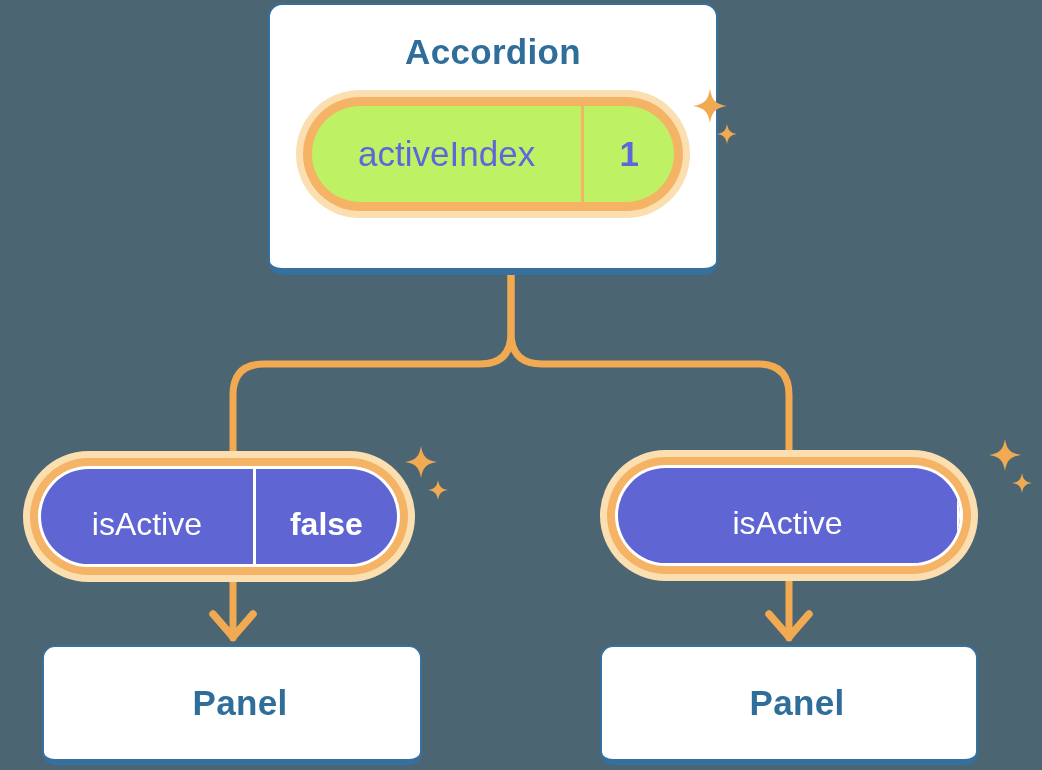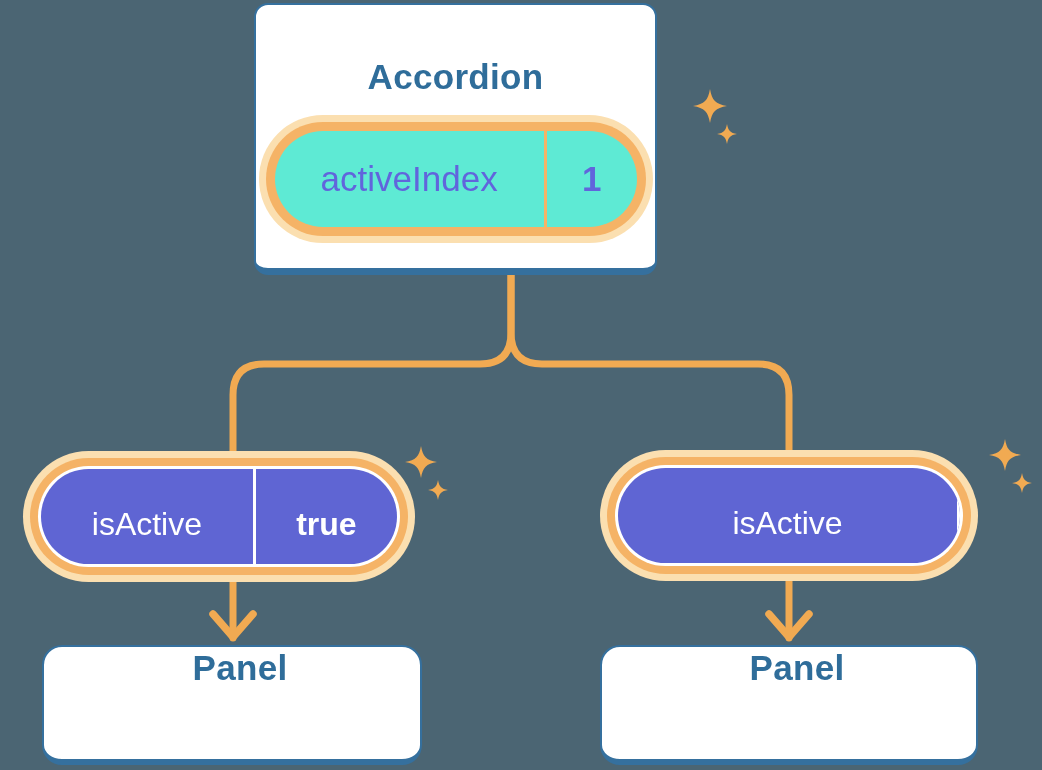--- a/index.html
+++ b/index.html
@@ -48,21 +48,21 @@
     align-items: center;
   }
   .card-title {
     font-size: 35px;
     font-weight: 600;
     letter-spacing: 0.3px;
     color: var(--heading, #2F6D9A);
     line-height: 1.2;
   }
   .accordion-card { padding-top: 26px; }
-  .panel-card { border-bottom-width: 6px; border-radius: 20px; padding-left: 16px; }
+  .panel-card { justify-content: center; border-bottom-width: 6px; border-radius: 13px; padding-left: 16px; }
 
   
   .pill-outer {
     box-sizing: border-box;
     background: var(--ring-pale, #FBDFB0);
     border-radius: 999px;
     padding: 7px;
   }
   .pill-abs { position: absolute; z-index: 2; }
   .pill-orange {
@@ -83,21 +83,21 @@
   }
   .purple .pill-white { padding: 3px; }
   .pill-core {
     box-sizing: border-box;
     height: 100%;
     border-radius: 999px;
     overflow: hidden;
     display: flex;
     align-items: stretch;
   }
-  .white-core { background: #5eead4; }
+  .white-core { background: #bef264; }
   .purple-core { background: var(--purple-fill, #5F65D3); }
 
   .pill-cell {
     display: flex;
     align-items: center;
     justify-content: center;
     white-space: nowrap;
   }
   .white-core .pill-cell { color: var(--purple-text, #6165DC); font-size: 35px; }
   .purple-core .pill-cell { color: #fff; font-size: 32px; margin-top: 16px; }
@@ -115,40 +115,40 @@
 
 <div class="canvas">
 
   <svg class="layer lines-layer" viewBox="0 0 1042 770">
     <path class="connector" d="M511,269 V333 Q511,364 480,364 H264 Q233,364 233,395 V638"></path>
     <path class="connector" d="M511,269 V333 Q511,364 542,364 H758 Q789,364 789,395 V638"></path>
     <path class="connector arrowhead" d="M213,614 L233,637 L253,614"></path>
     <path class="connector arrowhead" d="M769,614 L789,637 L809,614"></path>
   </svg>
 
-  <div class="card accordion-card" style="left:254px; top:3px; width:403px; height:272px;justify-content:center;">
+  <div class="card accordion-card" style="left:268px; top:3px; width:450px; height:272px;">
     <div class="card-title">Accordion</div>
     <div class="pill-outer accordion-pill">
       <div class="pill-orange">
         <div class="pill-core white-core">
           <div class="pill-cell cell-name">activeIndex</div>
           <div class="pill-divider divider-orange"></div>
           <div class="pill-cell cell-value">1</div>
         </div>
       </div>
     </div>
   </div>
 
   <div class="pill-outer pill-abs purple" style="left:23px; top:451px; width:392px; height:131px;">
     <div class="pill-orange">
       <div class="pill-white">
         <div class="pill-core purple-core">
           <div class="pill-cell cell-name">isActive</div>
           <div class="pill-divider divider-white"></div>
-          <div class="pill-cell cell-value">true</div>
+          <div class="pill-cell cell-value">false</div>
         </div>
       </div>
     </div>
   </div>
 
   <div class="pill-outer pill-abs purple" style="left:600px; top:450px; width:378px; height:131px;">
     <div class="pill-orange">
       <div class="pill-white">
         <div class="pill-core purple-core">
           <div class="pill-cell cell-name">isActive</div>

